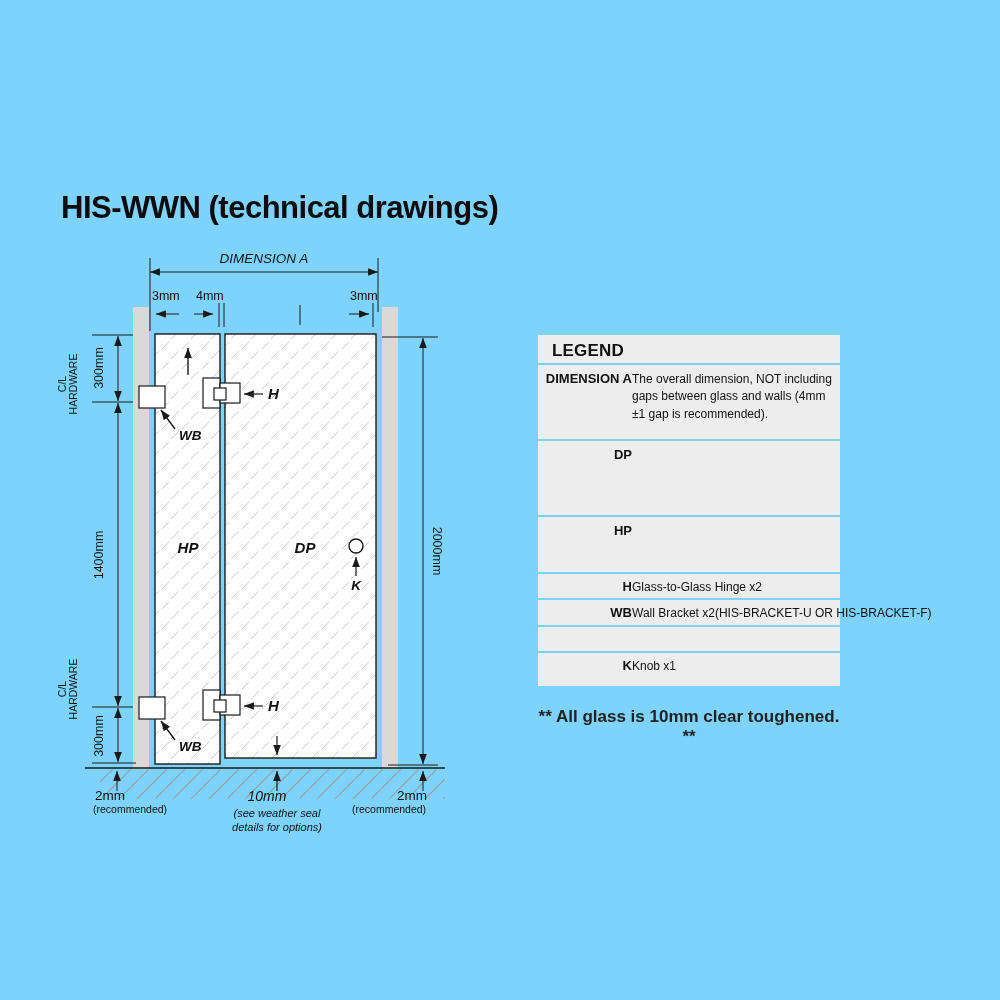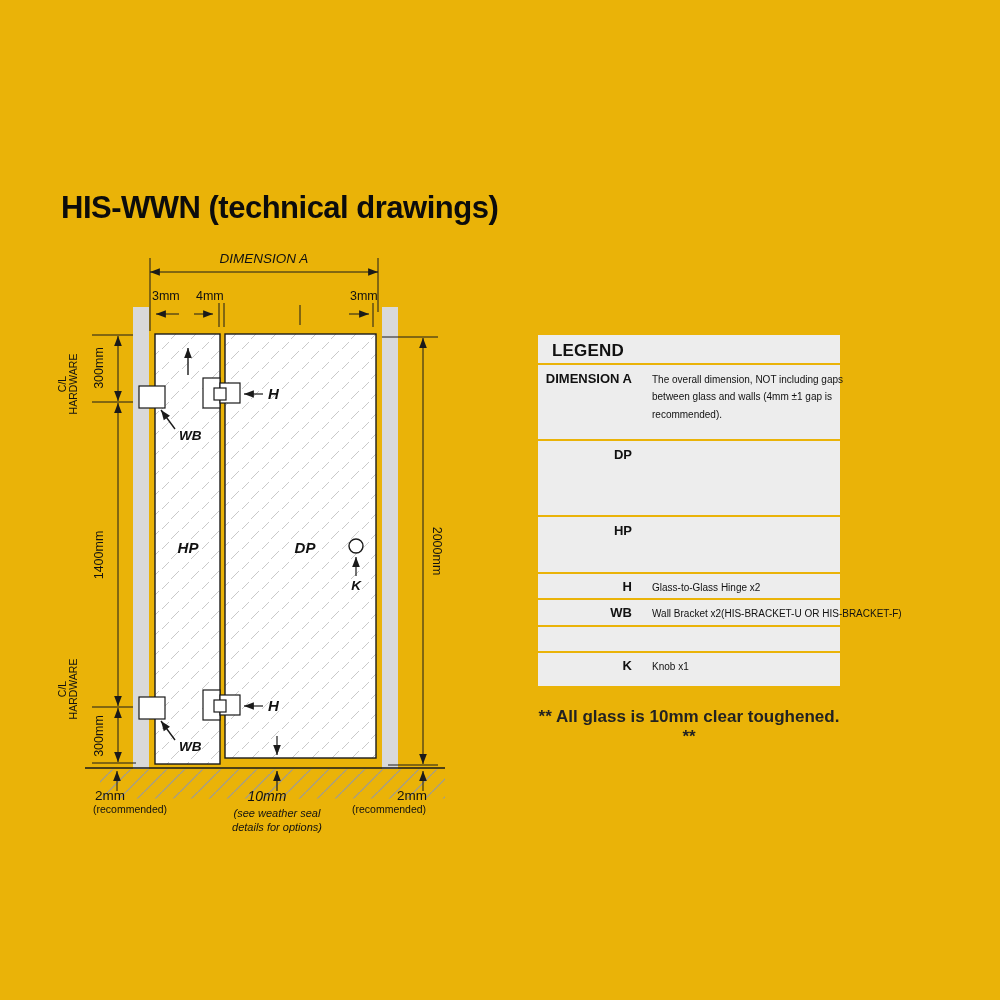--- a/index.html
+++ b/index.html
@@ -1,16 +1,16 @@
 <!DOCTYPE html>
 <html><head>
 <meta charset="utf-8">
 <style>
   html,body{margin:0;padding:0;background:#fff;}
-  .canvas{position:relative;width:1000px;height:1000px;background:#eab308;overflow:hidden;
+  .canvas{position:relative;width:1000px;height:1000px;background:#7dd3fc;overflow:hidden;
           font-family:"Liberation Sans",sans-serif;color:#111;}
   .title{position:absolute;left:61px;top:190px;font-size:31px;font-weight:bold;
          letter-spacing:-0.5px;white-space:nowrap;color:#0c0c0c;}
   svg{position:absolute;left:0;top:0;}
   svg text{font-family:"Liberation Sans",sans-serif;fill:#111;}
   .dim-t{font-size:12.5px;}
   .gap-t{font-size:12.5px;}
   .lbl{font-size:15px;font-weight:bold;font-style:italic;}
   .lbl-s{font-size:13.5px;font-weight:bold;font-style:italic;}
   .note-big{font-size:13.5px;}
@@ -23,21 +23,21 @@
   .lg-row{background:#ededed;display:flex;margin-bottom:2px;box-sizing:border-box;}
   .lg-header{height:28px;padding:6px 0 4px 14px;font-size:17px;font-weight:bold;letter-spacing:0.2px;}
   .lr1{height:74px;padding-top:6px;}
   .lr2{height:74px;padding-top:6px;}
   .lr3{height:55px;padding-top:6px;}
   .lr4{height:24px;padding-top:5px;}
   .lr5{height:25px;padding-top:5px;}
   .lr6{height:24px;}
   .lr7{height:33px;padding-top:5px;}
   .lg-term{width:94px;text-align:right;font-size:13px;font-weight:bold;flex:none;}
-  .lg-desc{margin-left:20px;width:200px;font-size:10px;line-height:17.4px;flex:none;}
+  .lg-desc{width:200px;font-size:12px;line-height:17.4px;flex:none;}
   .lg-desc.nowrap{white-space:nowrap;width:auto;overflow:visible;}
   .footnote{position:absolute;left:538px;top:707px;width:302px;text-align:center;
             font-size:17px;font-weight:bold;color:#222;}
 </style>
 </head>
 <body>
 
 <div class="canvas">
 
   <div class="title">HIS-WWN (technical drawings)</div>

